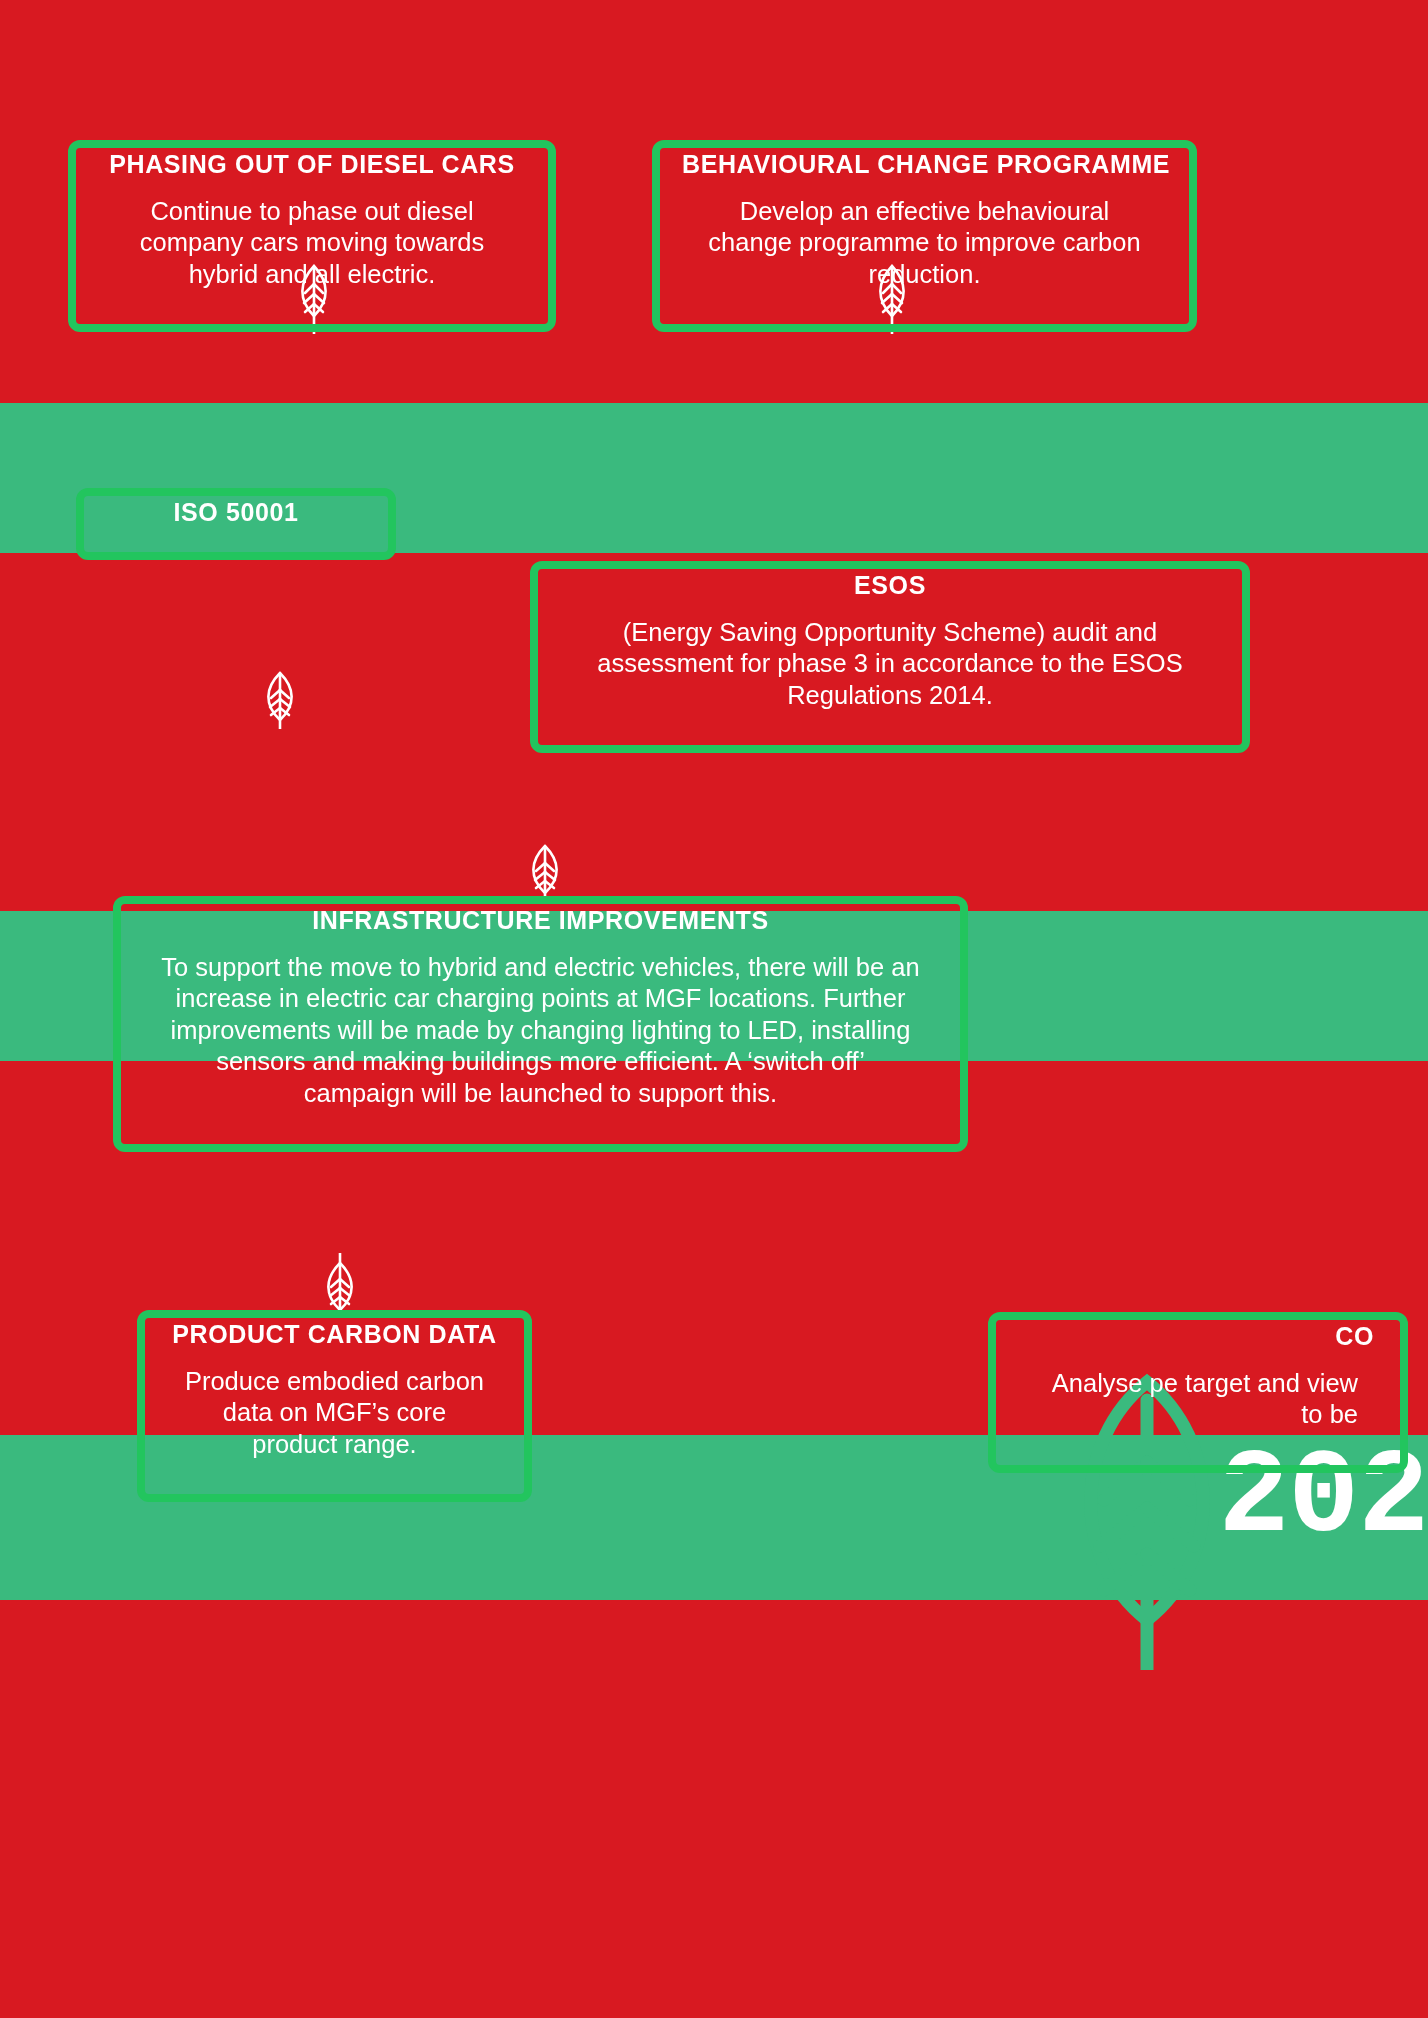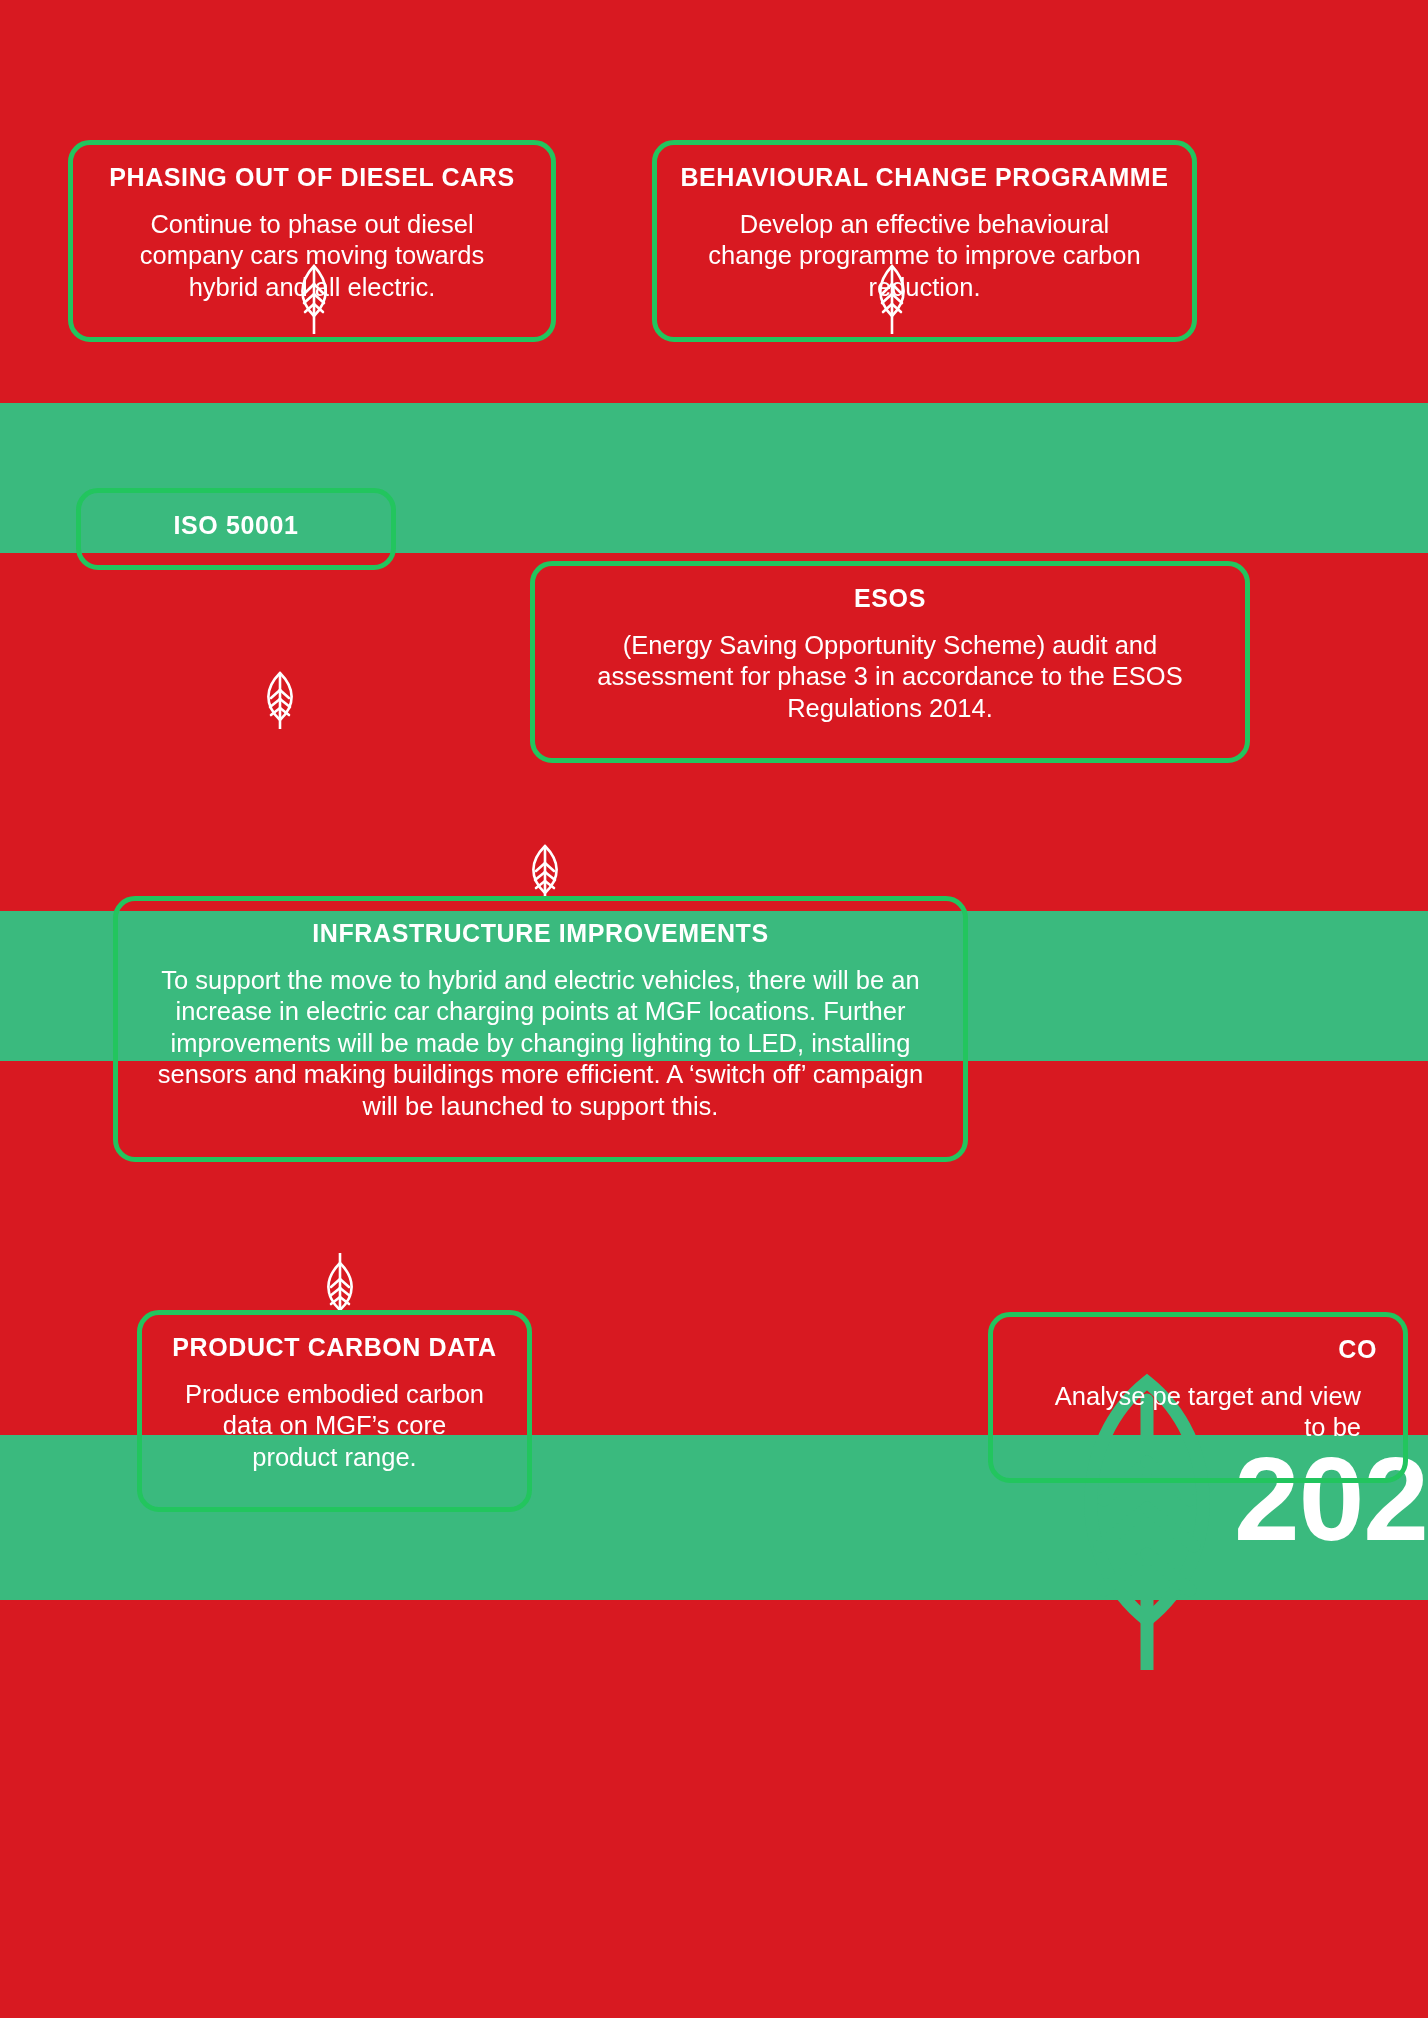--- a/index.html
+++ b/index.html
@@ -13,26 +13,26 @@
 
   
   .band{position:absolute;left:0;width:1428px;background:#3aba7e;}
   #band1{top:403px;height:150px;}
   #band2{top:911px;height:150px;}
   #band3{top:1435px;height:165px;}
 
   
   .card{
     position:absolute;
-    border:5px solid #22c55e;
-    border-radius:22px;
+    border:8px solid #22c55e;
+    border-radius:12px;
     box-sizing:border-box;
     color:#ffffff;
     text-align:center;
-    padding:18px 22px 18px 22px;
+    padding:2px 22px 18px 22px;
   }
   .card .title{
     font-weight:bold;
     font-size:25px;
     letter-spacing:0.6px;
     line-height:1.18;
     margin:0 0 5px 0;
     white-space:nowrap;
   }
   .card .body{
@@ -69,20 +69,21 @@
   
   #year{
     position:absolute;
     right:0px; top:1440px;
     color:#ffffff;
     font-size:118px;
     font-weight:bold;
     letter-spacing:-1px;
     line-height:1;
     white-space:nowrap;
+    font-family:Liberation Mono, monospace;
   }
 </style>
 </head>
 <body>
 
 <div class="stage">
 
   <div class="band" id="band1"></div>
   <div class="band" id="band2"></div>
   <div class="band" id="band3"></div>

